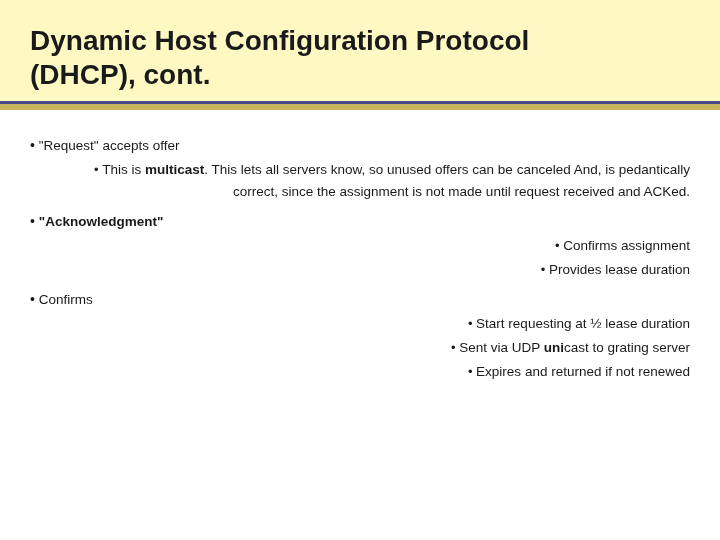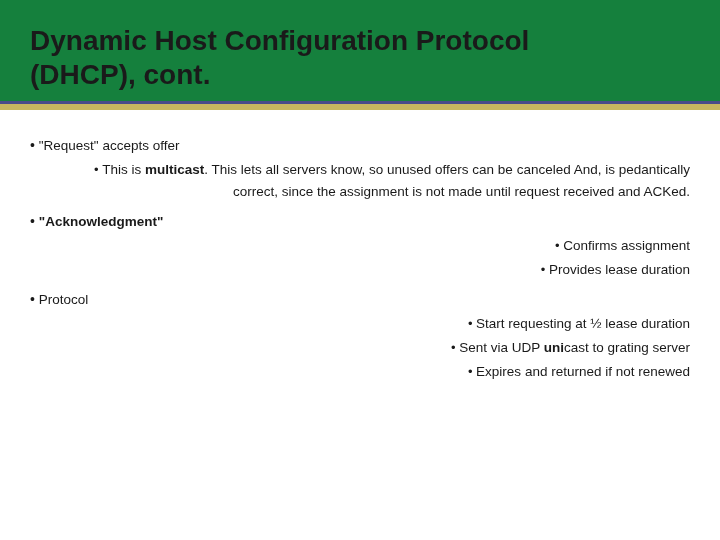--- a/index.html
+++ b/index.html
@@ -18,21 +18,21 @@
 
     .slide {
       width: 720px;
       height: 540px;
       background: #ffffff;
       padding: 0;
       position: relative;
     }
 
     .title-bar {
-      background: #15803d;
+      background: #fef9c3;
       padding: 24px 30px 10px 30px;
       border-bottom: 3px solid #4a4a8a;
       position: relative;
     }
 
     .title-bar::after {
       content: '';
       display: block;
       height: 6px;
       background: #c8b560;
@@ -130,21 +130,21 @@
           <li>
             <span>Confirms assignment</span>
           </li>
           <li>
             <span>Provides lease duration</span>
           </li>
         </ul>
       </li>
 
       <li>
-        <span>Protocol</span>
+        <span>Confirms</span>
         <ul>
           <li>
             <span>Start requesting at ½ lease duration</span>
           </li>
           <li>
             Sent via UDP <span class="bold">uni</span>cast to grating server
           </li>
           <li>
             <span>Expires and returned if not renewed</span>
           </li>

